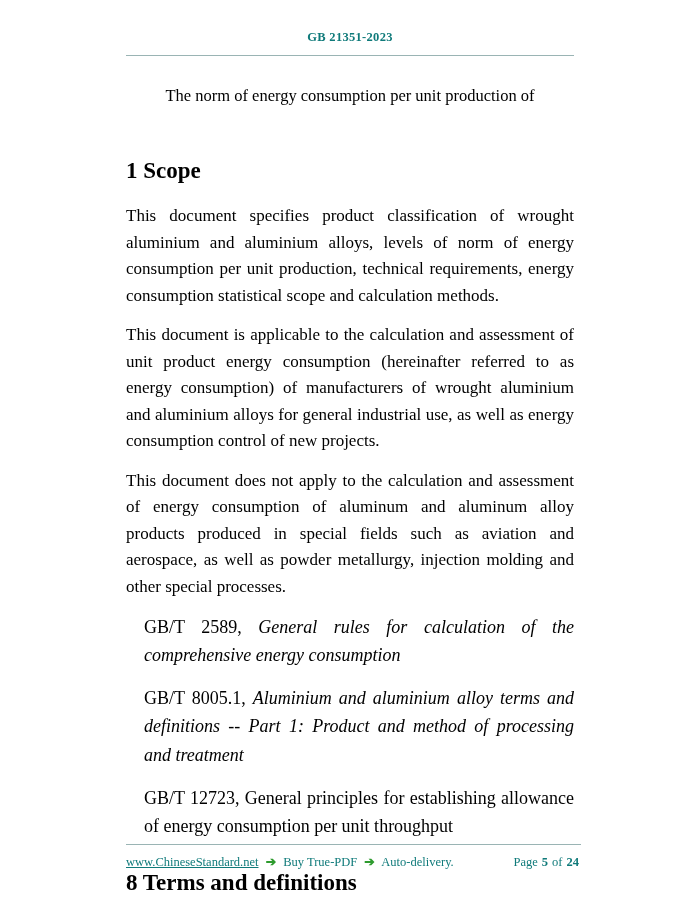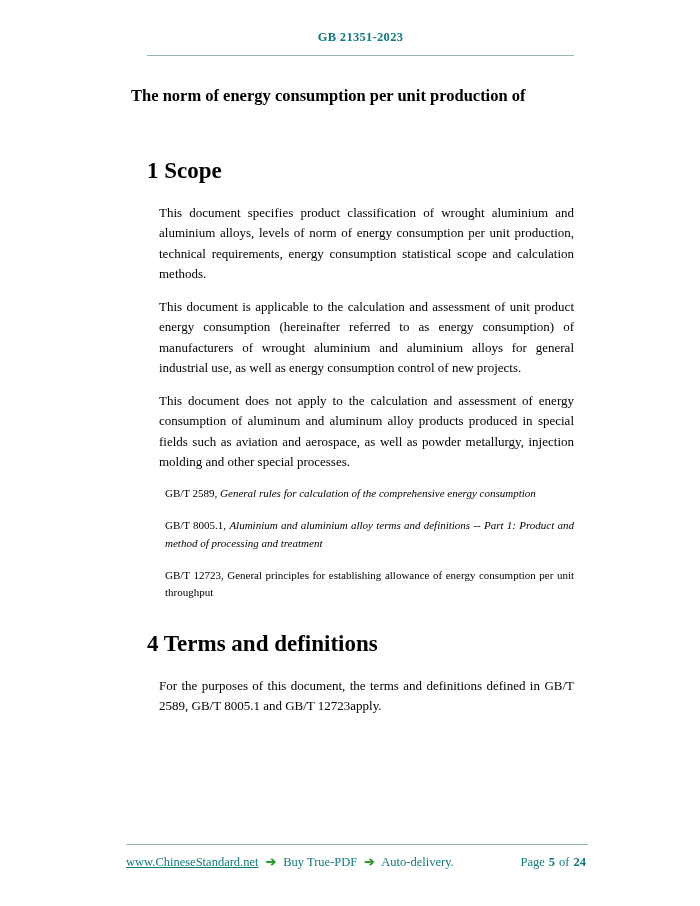--- a/index.html
+++ b/index.html
@@ -10,42 +10,41 @@
   .page {
     position: relative;
     width: 700px;
     height: 906px;
     margin: 0 auto;
     background: #ffffff;
     font-family: "Liberation Serif", serif;
     color: #000000;
     overflow: hidden;
     box-sizing: border-box;
-    padding-left: 21px;
   }
   .header {
     padding-top: 30px;
     text-align: center;
   }
   .doc-number {
     font-size: 12.5px;
     font-weight: bold;
     color: var(--accent, #0f7a7a);
     letter-spacing: 0.3px;
   }
   .header-rule {
     margin: 10px 126px 0 126px;
     border: none;
     border-top: 1px solid var(--rule, #9ab4b4);
     height: 0;
   }
   .title-block {
     margin: 30px 110px 0 110px;
-    text-align: left;
-    font-weight: bold;
+    text-align: center;
+    font-weight: normal;
     font-size: 16.5px;
   }
   .title-line {
     display: block;
   }
   .title-line.first {
     margin-bottom: 24px;
   }
   .content {
     padding: 0 126px;
@@ -53,38 +52,38 @@
   .section-heading {
     font-size: 23px;
     font-weight: bold;
     margin: 30px 0 19px 0;
     color: #000000;
   }
   .section-heading.first {
     margin-top: 52px;
   }
   .body-para {
-    font-size: 13px;
+    font-size: 17px;
     line-height: 1.56;
     text-align: justify;
-    margin: 0 0 13px 12px;
+    margin: 0 0 13px 0;
   }
   .ref-para {
-    font-size: 11px;
+    font-size: 18px;
     line-height: 1.56;
     text-align: justify;
     margin: 0 0 15px 18px;
   }
   .italic {
     font-style: italic;
   }
   .footer {
     position: absolute;
     left: 126px;
-    right: 112px;
+    right: 119px;
     bottom: 36px;
     border-top: 1px solid var(--rule, #9ab4b4);
     padding-top: 9px;
     display: flex;
     justify-content: space-between;
     align-items: baseline;
     font-size: 12.5px;
     color: var(--accent, #0f7a7a);
   }
   .footer-left .site-link {
@@ -126,21 +125,21 @@
     <p class="body-para">This document is applicable to the calculation and assessment of unit product energy consumption (hereinafter referred to as energy consumption) of manufacturers of wrought aluminium and aluminium alloys for general industrial use, as well as energy consumption control of new projects.</p>
     <p class="body-para">This document does not apply to the calculation and assessment of energy consumption of aluminum and aluminum alloy products produced in special fields such as aviation and aerospace, as well as powder metallurgy, injection molding and other special processes.</p>
 
 
     <p class="ref-para"><span>GB/T 2589, </span><span class="italic">General rules for calculation of the comprehensive energy consumption</span></p>
 
     <p class="ref-para"><span>GB/T 8005.1, </span><span class="italic">Aluminium and aluminium alloy terms and definitions -- Part 1: Product and method of processing and treatment</span></p>
 
     <p class="ref-para"><span>GB/T 12723, </span><span>General principles for establishing allowance of energy consumption per unit throughput</span></p>
 
-    <div class="section-heading">4 Terms and definitions</div>
+    <div class="section-heading">8 Terms and definitions</div>
     <p class="body-para">For the purposes of this document, the terms and definitions defined in GB/T 2589, GB/T 8005.1 and GB/T 12723apply.</p>
 
   </div>
 
   <div class="footer">
     <div class="footer-left">
       <a class="site-link" href="#">www.ChineseStandard.net</a>
       <span class="arrow">➔</span>
       <span>Buy True-PDF</span>
       <span class="arrow">➔</span>

